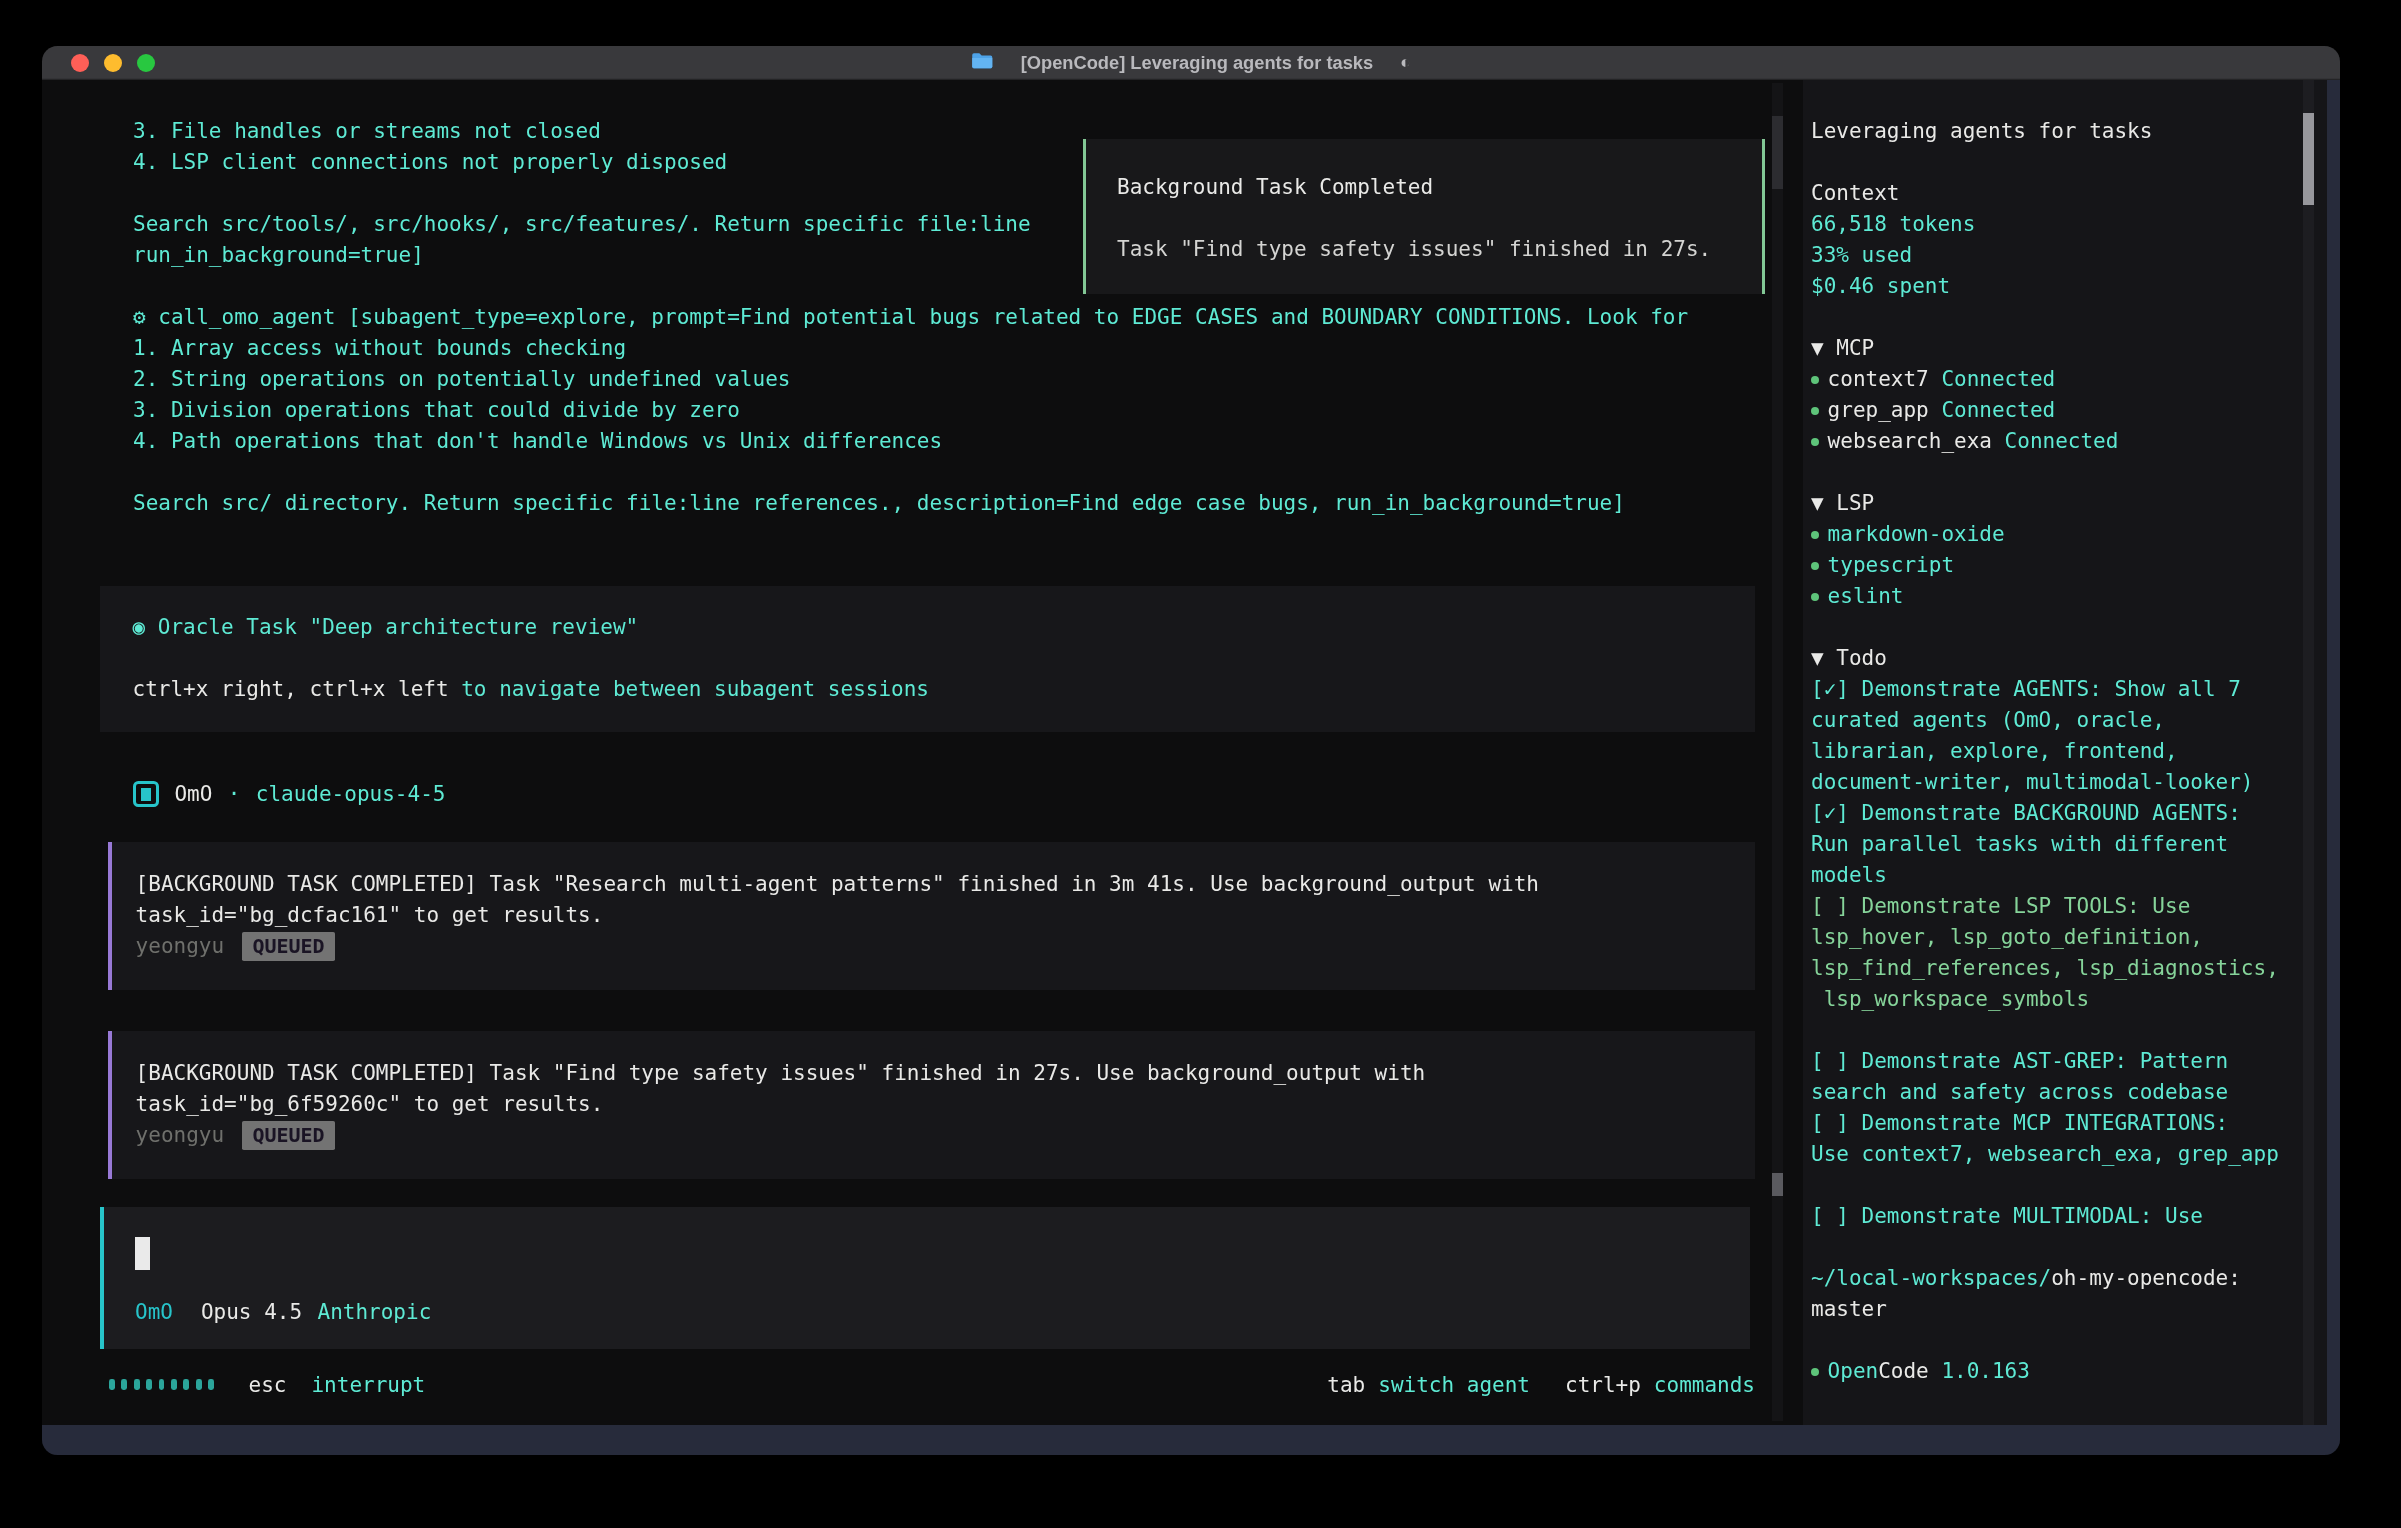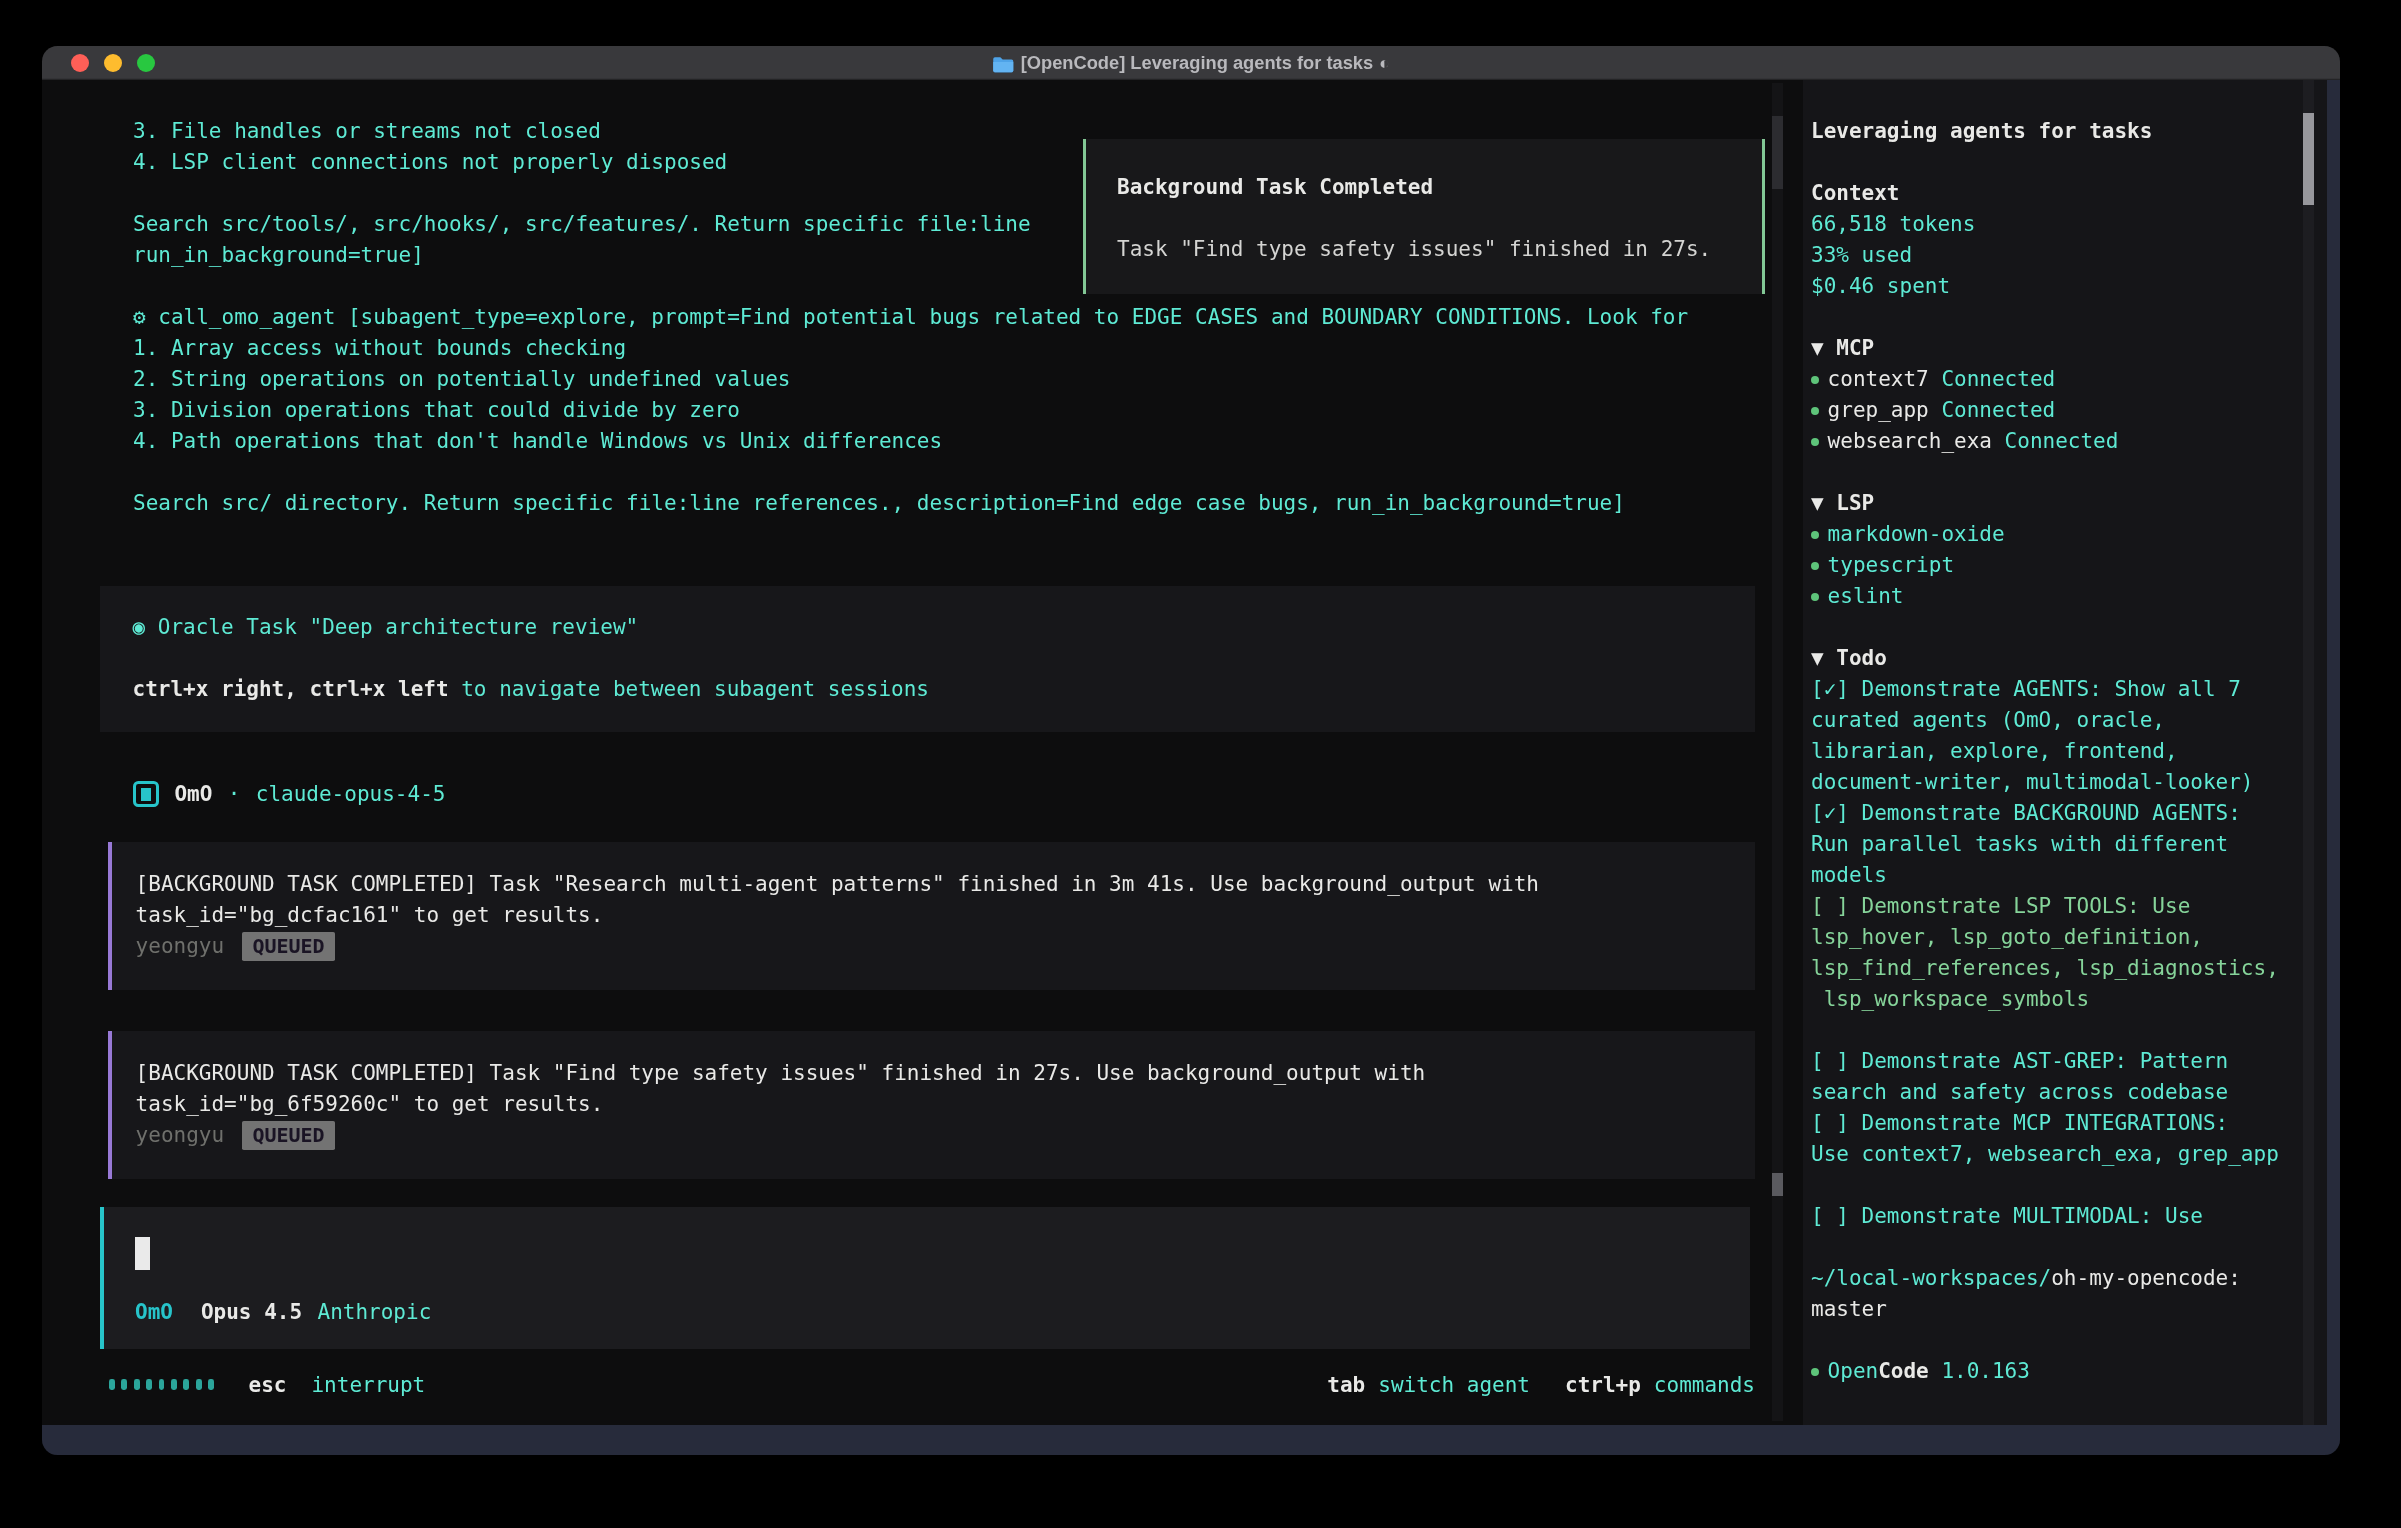--- a/index.html
+++ b/index.html
@@ -7,30 +7,30 @@
        font-family:"DejaVu Sans Mono",monospace;}
   .win{position:absolute;left:42px;top:46px;width:2298px;height:1409px;background:#0d0d0e;
        border-radius:15.4px;}
   .titlebar{position:absolute;left:42px;top:46px;width:2298px;height:34px;background:#39393c;
        border-radius:15.4px 15.4px 0 0;display:flex;align-items:center;justify-content:center;
        box-shadow:inset 0 -1.2px 0 #242426;}
   .lights{position:absolute;left:71px;top:54px;display:flex;gap:14.8px;}
   .light{width:18.3px;height:18.3px;border-radius:50%;}
   .l-red{background:#ff5f57}.l-yellow{background:#febc2e}.l-green{background:#28c840}
   .title-text{font-family:"Liberation Sans",sans-serif;font-weight:bold;font-size:18.3px;
-       color:#b9b9bd;display:flex;align-items:flex-end;gap:6px;}
+       color:#b9b9bd;display:flex;align-items:flex-start;gap:27px;}
   .moon{font-size:17.7px;color:#b9b9bd;}
   .sidebar{position:absolute;left:1803px;top:80px;width:524px;height:1345px;background:#151518;}
   .win-right-strip{position:absolute;left:2327px;top:80px;width:13px;height:1345px;background:#272b3b;}
   .win-bottom-strip{position:absolute;left:42px;top:1425px;width:2298px;height:29.5px;background:#272b3b;
        border-radius:0 0 15.4px 15.4px;}
   
   .line{height:31px;line-height:31px;font-size:21px;white-space:pre;}
   .g{color:#5eead4}.w{color:#e9e9e7}.dim{color:#6f706c}.grn{color:#86d49a}
-  .cyn{color:#27c4ca}.b{font-weight:bold}.body-txt{color:#d4d4d2}
+  .cyn{color:#27c4ca}.b{font-weight:normal}.body-txt{color:#d4d4d2}
   
   .scrollback{position:absolute;left:133px;top:116px;}
   .notif{position:absolute;left:1083px;top:139px;width:645px;height:122px;background:#18181a;
        border-left:3px solid #82c795;border-right:3px solid #82c795;padding:33px 0 0 31px;}
   .oracle{position:absolute;left:100px;top:586px;width:1622px;height:120px;background:#17171a;
        padding:26px 0 0 32.5px;}
   .agent-header{position:absolute;left:133px;top:775px;height:38px;display:flex;align-items:center;gap:15.4px;}
   .sq{width:26px;height:26px;border:3px solid #27c4ca;border-radius:5.3px;display:flex;
       align-items:center;justify-content:center;box-sizing:border-box;}
   .sq-in{width:10.6px;height:13px;background:#27c4ca;}

